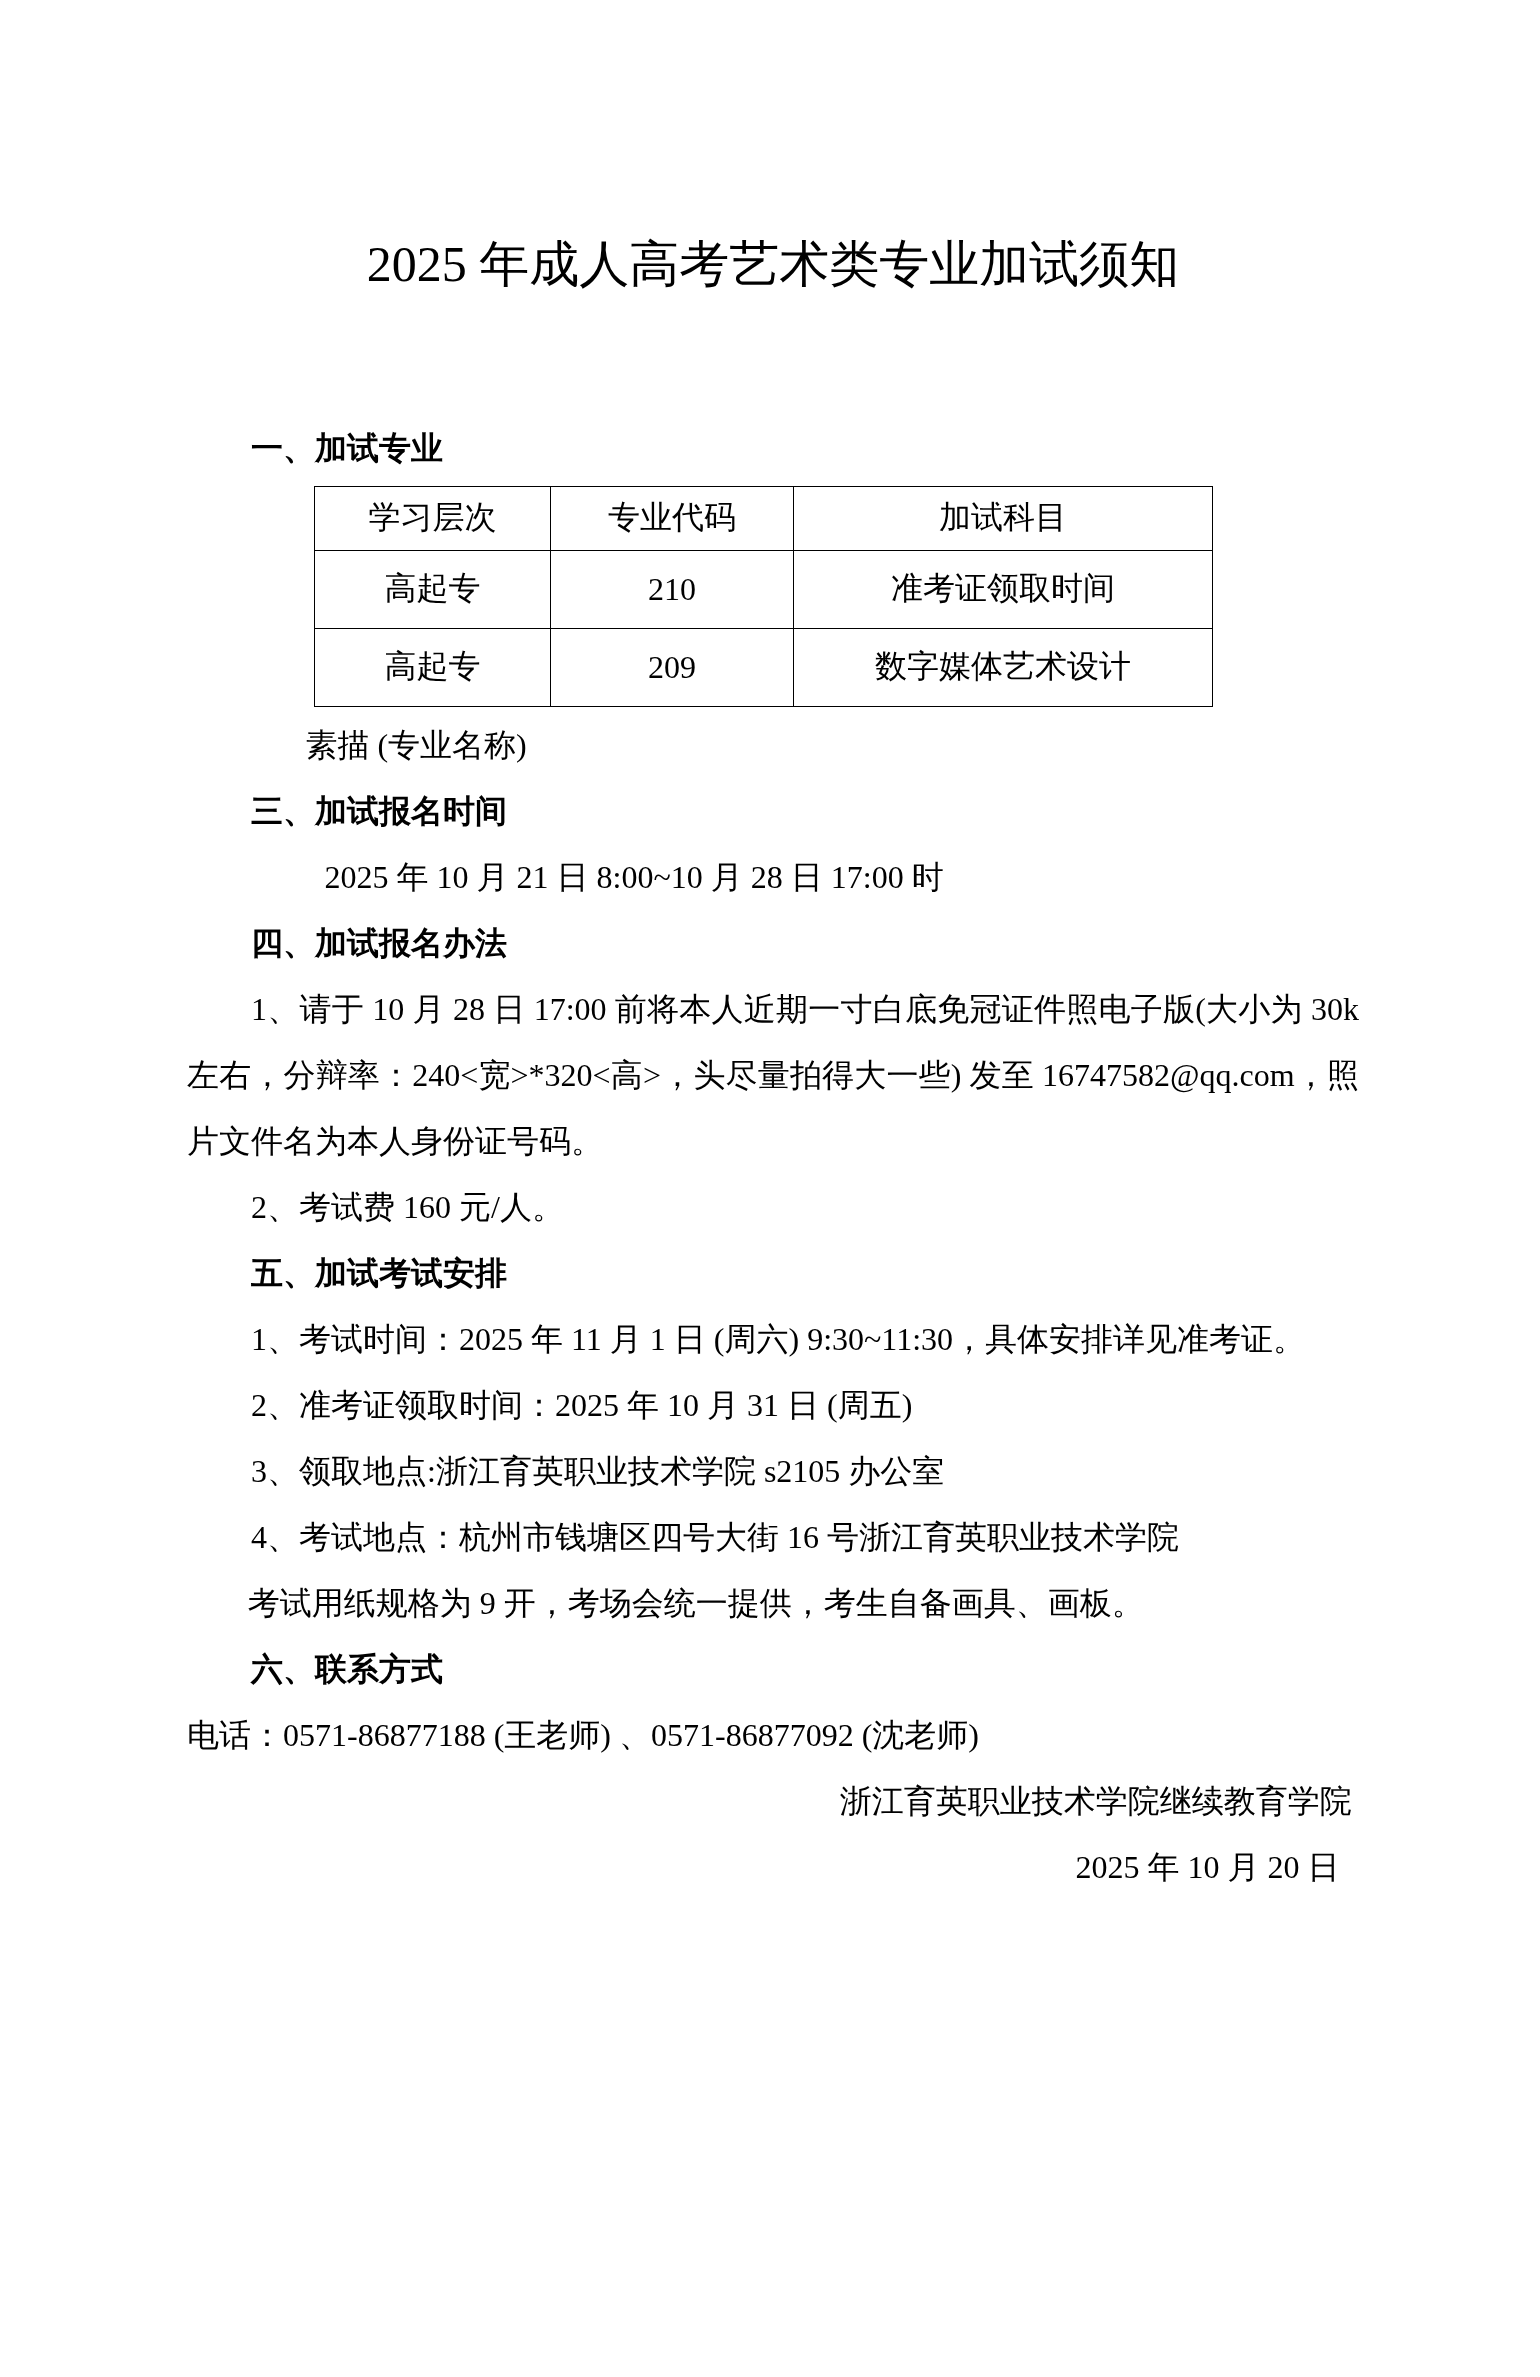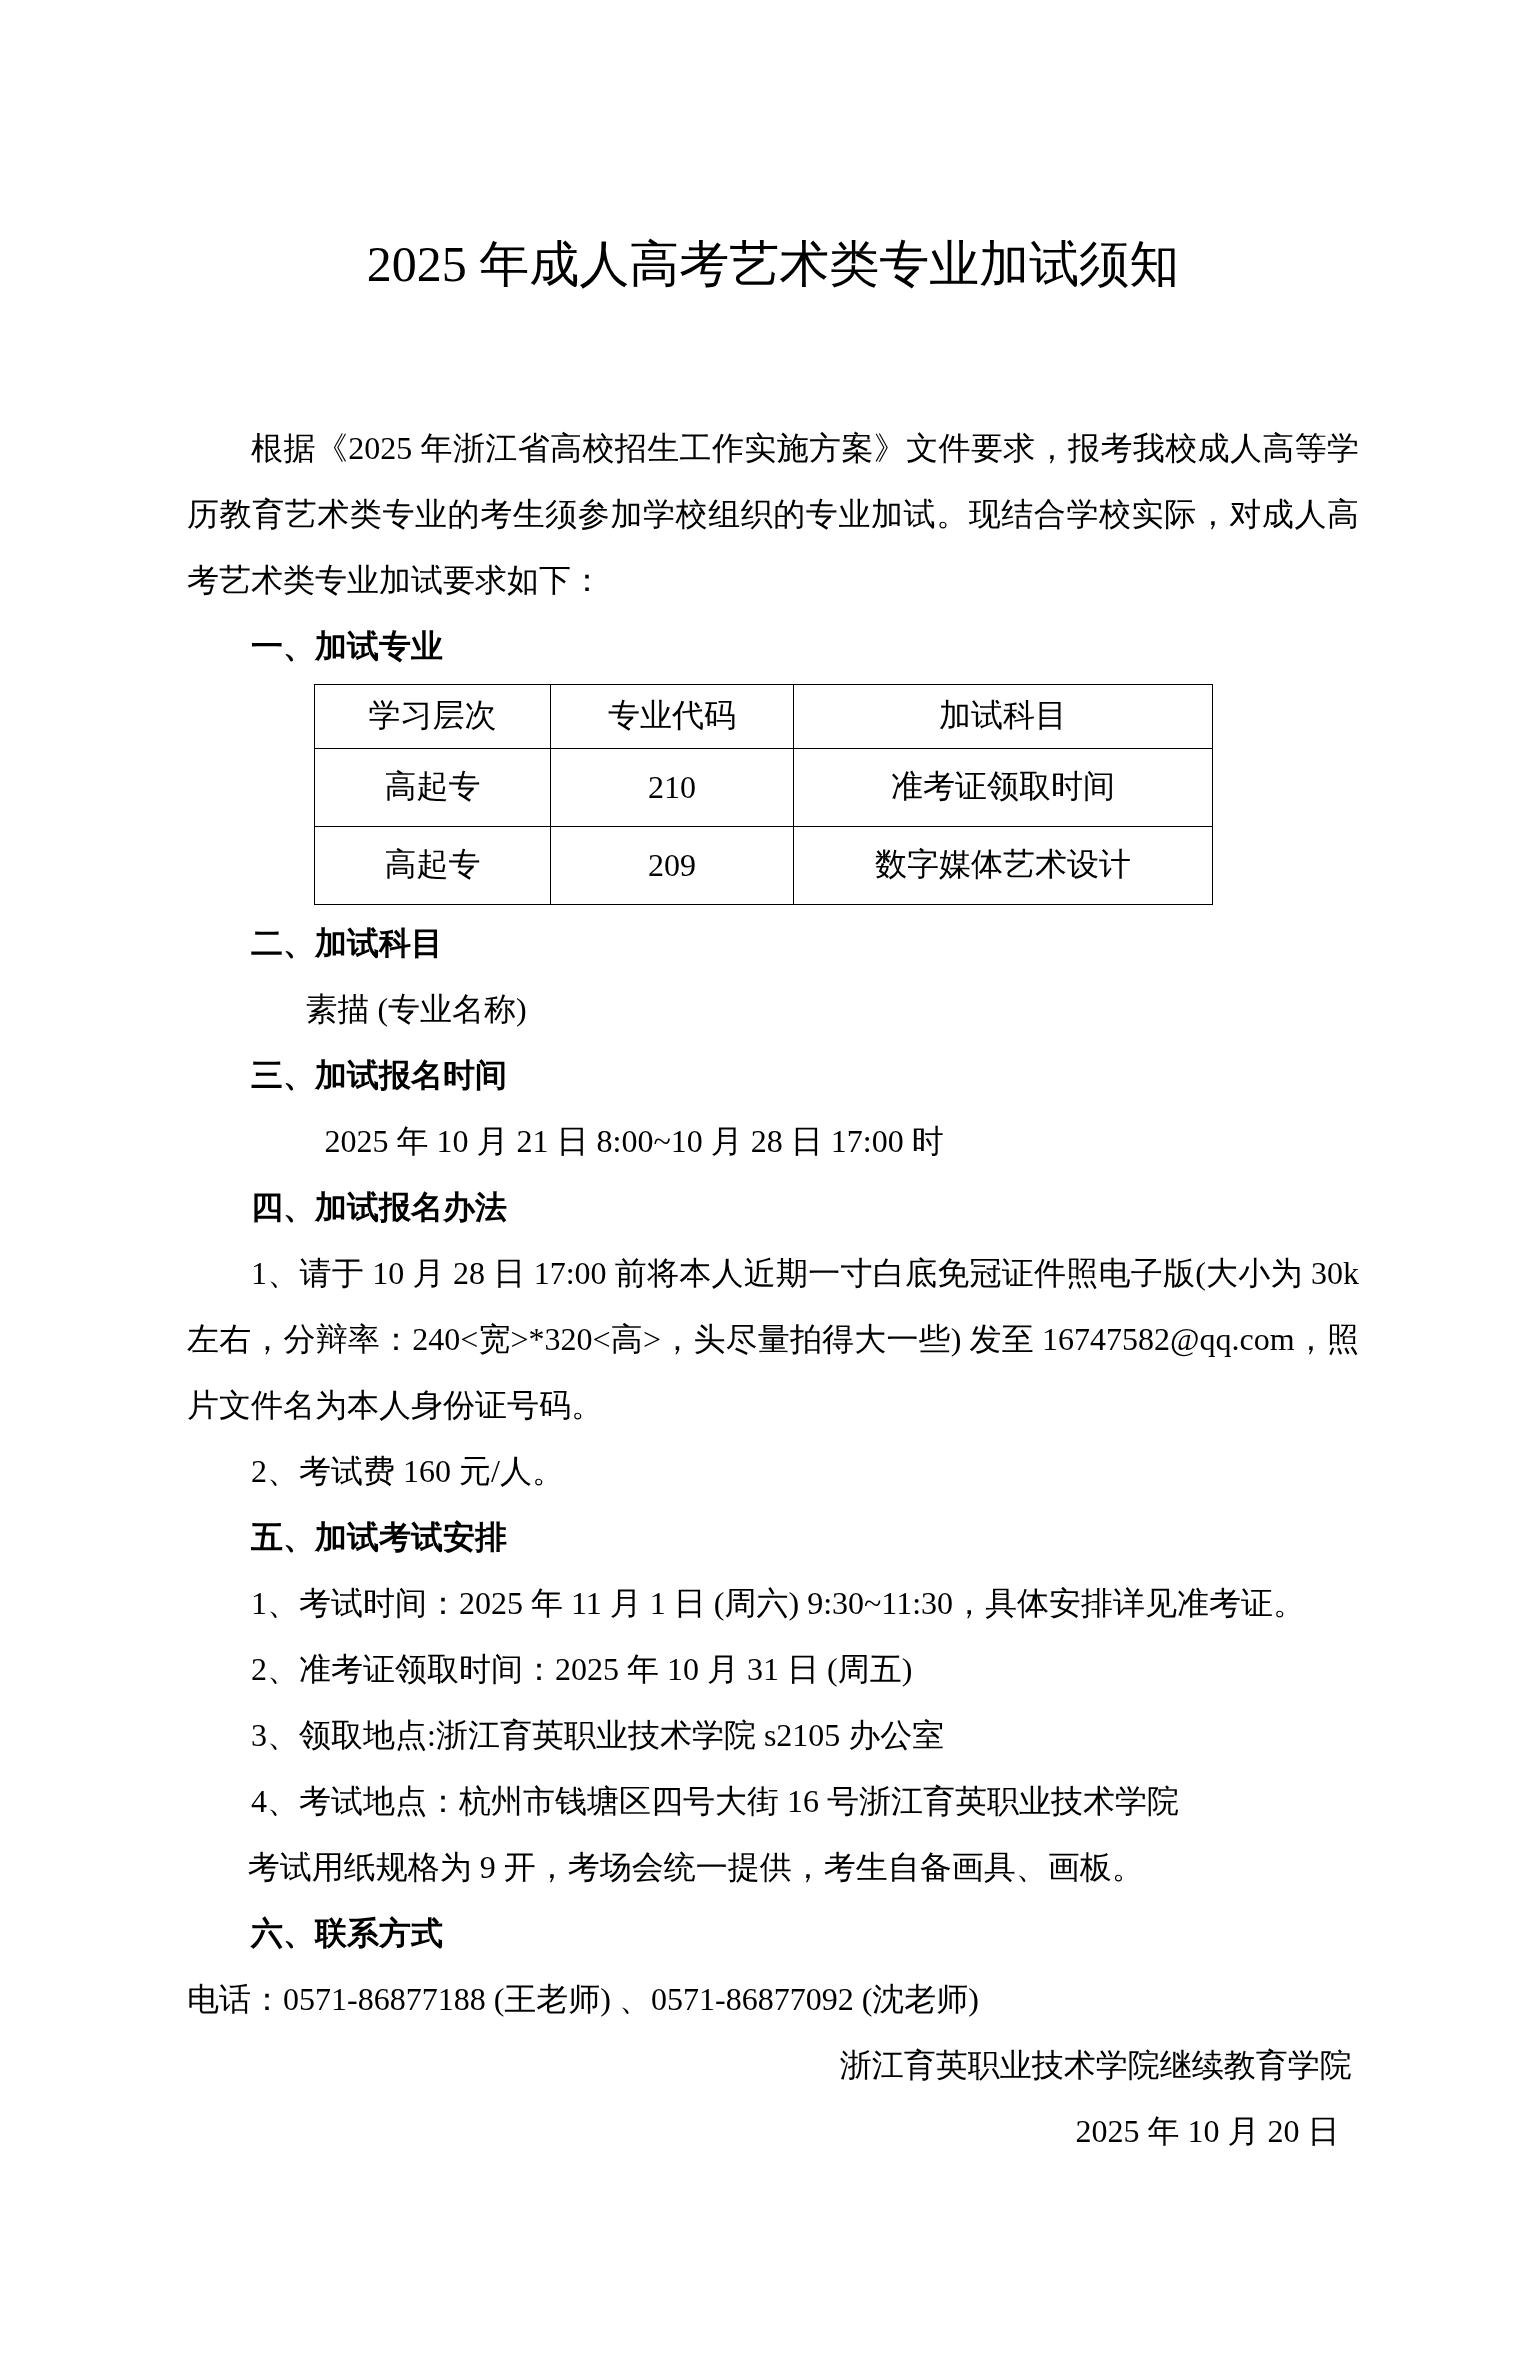--- a/index.html
+++ b/index.html
@@ -58,21 +58,20 @@
   table.majors tr.drow td { height: 77px; }
 </style>
 </head>
 <body>
 
 <div class="page">
   <div class="content">
 
     <div class="doc-title">2025 年成人高考艺术类专业加试须知</div>
 
-    <p class="just ind2">根据《2025 年浙江省高校招生工作实施方案》文件要求，报考我校成人高等学历教育艺术类专业的考生须参加学校组织的专业加试。现结合学校实际，对成人高考艺术类专业加试要求如下：</p>
 
     <p class="heading">一、加试专业</p>
 
     <table class="majors">
       <colgroup>
         <col style="width:236px">
         <col style="width:243px">
         <col style="width:419px">
       </colgroup>
       <tbody>
@@ -87,21 +86,20 @@
           <td>准考证领取时间</td>
         </tr>
         <tr class="drow">
           <td>高起专</td>
           <td>209</td>
           <td>数字媒体艺术设计</td>
         </tr>
       </tbody>
     </table>
 
-    <p class="heading">二、加试科目</p>
     <p class="sub-subject">素描 (专业名称)</p>
 
     <p class="heading">三、加试报名时间</p>
     <p class="sub-time">2025 年 10 月 21 日 8:00~10 月 28 日 17:00 时</p>
 
     <p class="heading">四、加试报名办法</p>
     <p class="just ind2">1、请于 10 月 28 日 17:00 前将本人近期一寸白底免冠证件照电子版(大小为 30k 左右，分辩率：240&lt;宽&gt;*320&lt;高&gt;，头尽量拍得大一些) 发至 16747582@qq.com，照片文件名为本人身份证号码。</p>
     <p class="ind2">2、考试费 160 元/人。</p>
 
     <p class="heading">五、加试考试安排</p>

